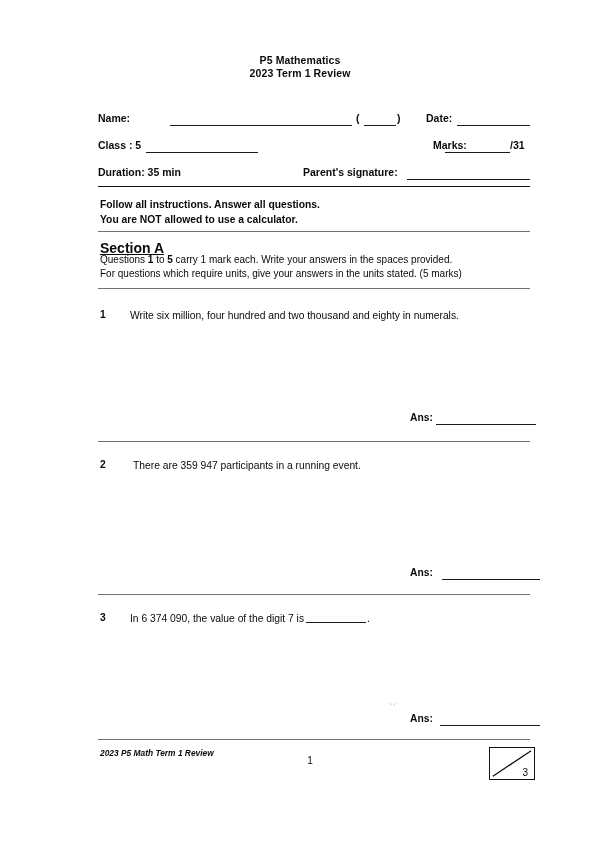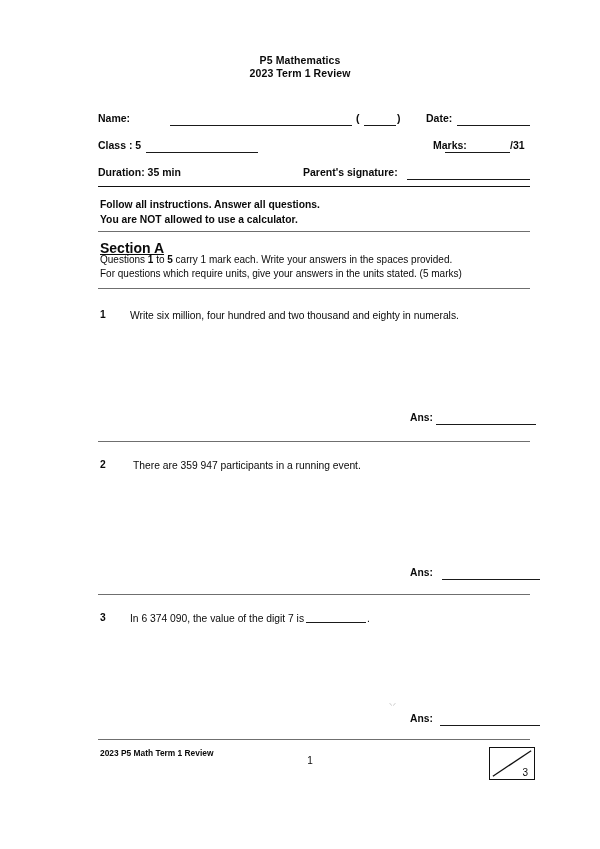--- a/index.html
+++ b/index.html
@@ -157,20 +157,21 @@
     top: 12px;
   }
 
   
   .footer-doc {
     position: absolute;
     left: 100px;
     top: 748px;
     font-size: 8.4px;
     font-weight: bold;
+    font-style: italic;
   }
   .footer-page {
     position: absolute;
     left: 0;
     top: 755px;
     width: 620px;
     text-align: center;
     font-size: 10px;
   }
   .marks-box {

